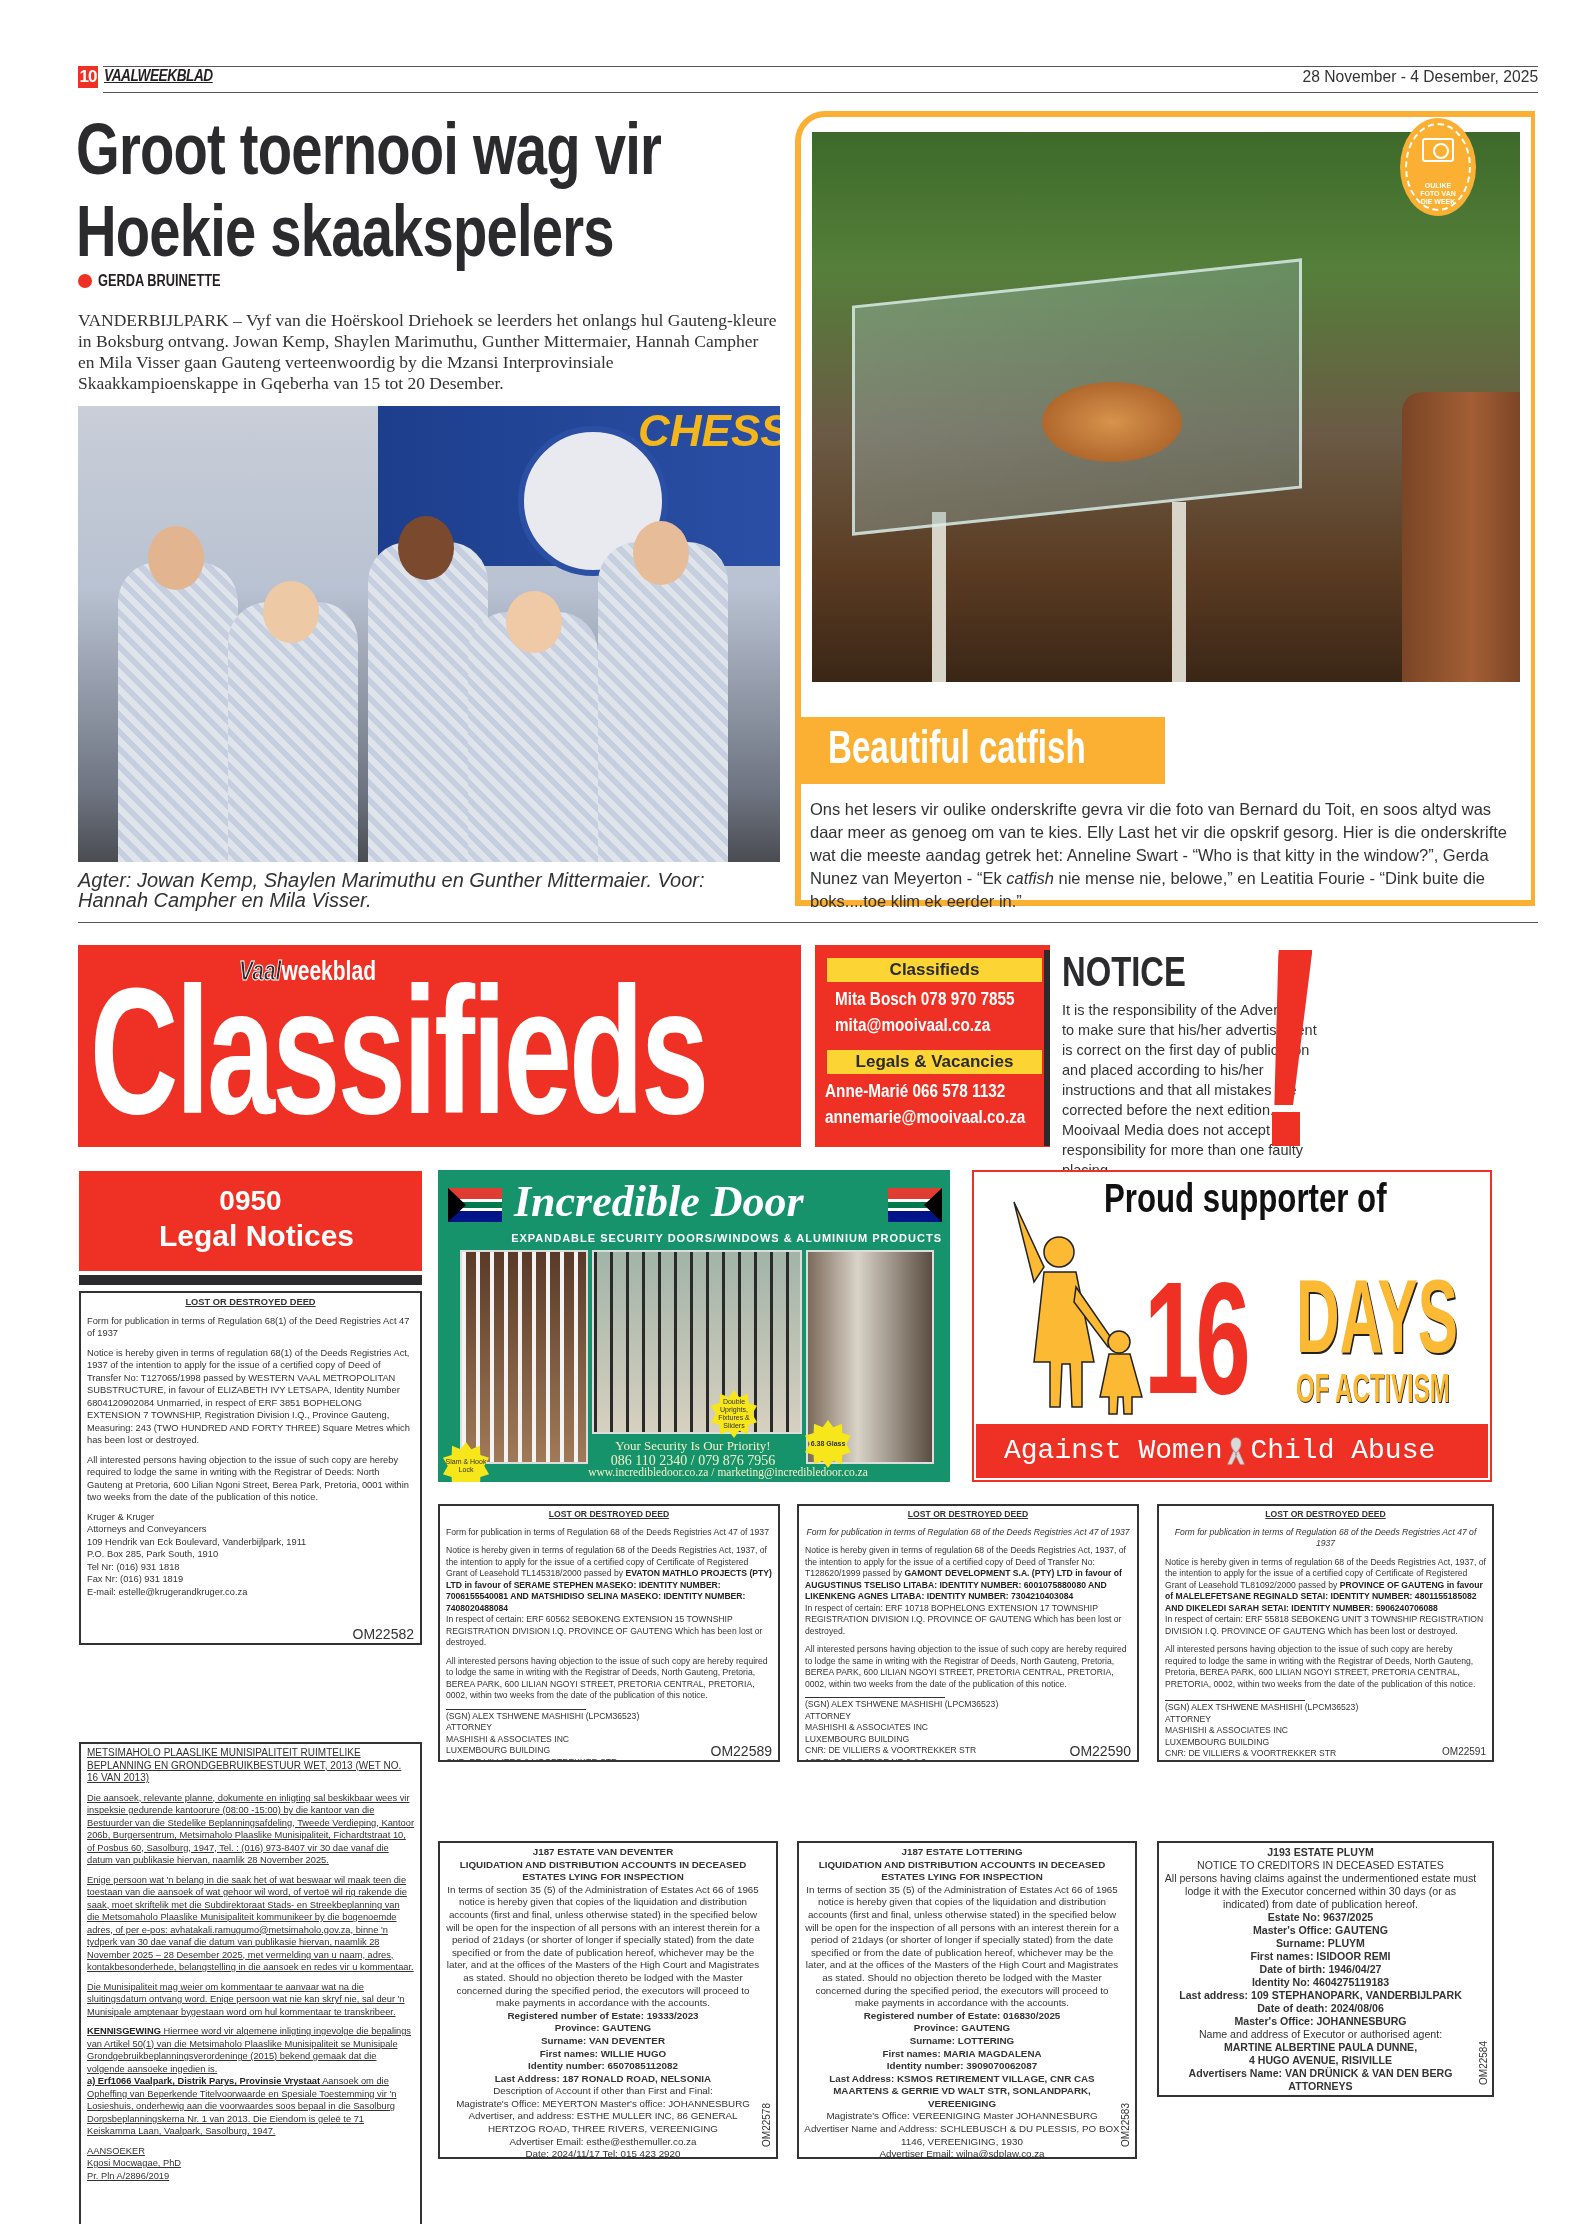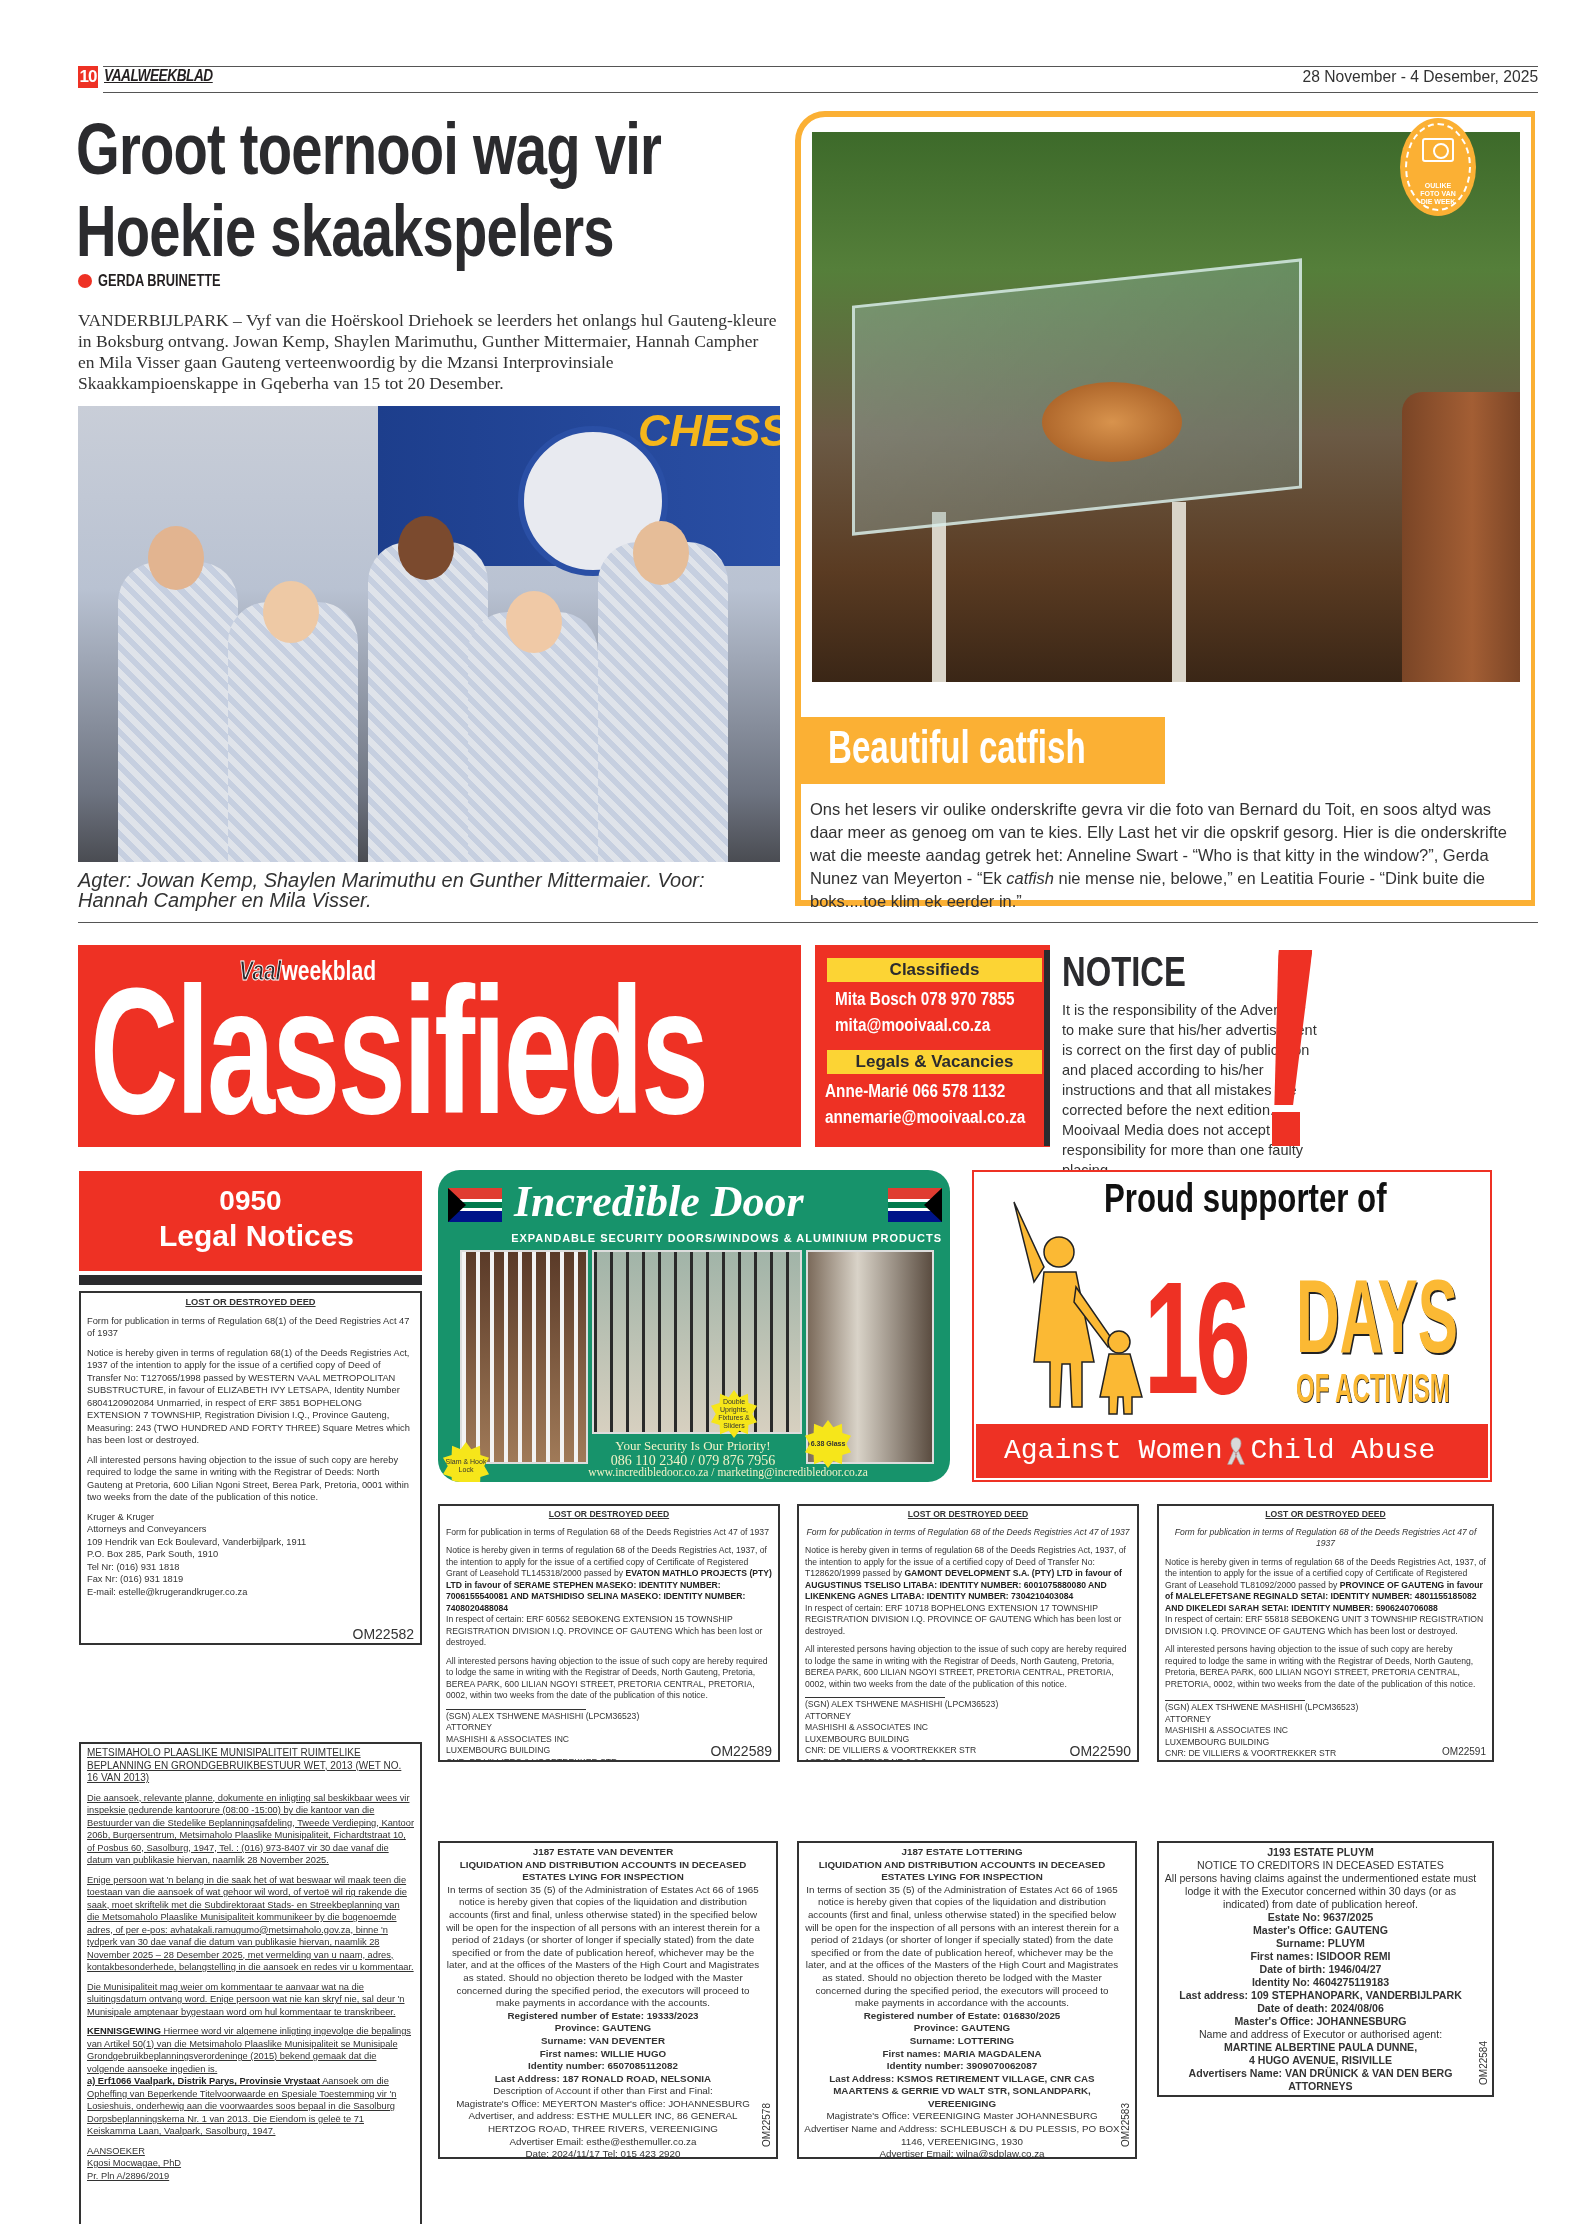--- a/index.html
+++ b/index.html
@@ -74,21 +74,21 @@
   .box .ref { position: absolute; right: 6px; bottom: 3px; font-size: 14px; color: #333; }
   .box .vref { position: absolute; right: 2px; bottom: 10px; font-size: 10px; writing-mode: vertical-rl; transform: rotate(180deg); }
   .box b { color: #222; }
   .box .c { text-align: center; }
   .box.big { font-size: 9.3px; line-height: 12.5px; }
   .box.est { text-align: center; font-size: 9.8px; line-height: 12.6px; padding: 3px 14px 14px 4px; }
   .box.est .bh { font-weight: bold; }
   .box.est .bb { font-weight: bold; }
 
   
-  .door-ad { left: 438px; top: 1170px; width: 512px; height: 312px; background: #17936b; overflow: hidden; border-radius: 22px; }
+  .door-ad { left: 438px; top: 1170px; width: 512px; height: 312px; background: #17936b; overflow: hidden; }
   .door-title { position: absolute; left: 76px; top: 6px; font-family: "Liberation Serif", serif; font-style: italic; font-weight: bold; font-size: 44px; color: #fff; white-space: nowrap; }
   .door-sub { position: absolute; left: 8px; top: 62px; width: 496px; text-align: right; font-size: 11px; font-weight: bold; color: #fff; letter-spacing: 1px; }
   .flag { position: absolute; top: 18px; width: 54px; height: 34px; background: linear-gradient(180deg, #e03c31 0 33%, #fff 33% 40%, #007a4d 40% 60%, #fff 60% 67%, #001489 67% 100%); }
   .flag::before { content: ""; position: absolute; left: 0; top: 0; border-left: 18px solid #000; border-top: 17px solid transparent; border-bottom: 17px solid transparent; }
   .door-pic { position: absolute; top: 80px; border: 2px solid #ddd; }
   .door-grille { background: repeating-linear-gradient(90deg, #2a2a2a 0 3px, transparent 3px 16px), linear-gradient(180deg, #a1b4a8, #d7d0c0); }
   .door-grille-w { background: repeating-linear-gradient(90deg, #f3f3f3 0 4px, transparent 4px 14px), linear-gradient(180deg, #5a3a28, #a07a58); }
   .starburst { position: absolute; width: 48px; height: 48px; background: #f6e61a; clip-path: polygon(50% 0,61% 15%,79% 8%,80% 27%,98% 33%,88% 50%,98% 67%,80% 73%,79% 92%,61% 85%,50% 100%,39% 85%,21% 92%,20% 73%,2% 67%,12% 50%,2% 33%,20% 27%,21% 8%,39% 15%); font-size: 7px; color: #333; display: flex; align-items: center; justify-content: center; text-align: center; line-height: 8px; }
   .door-tag { position: absolute; left: 150px; top: 268px; width: 210px; text-align: center; font-family: "Liberation Serif", serif; color: #f3f3c8; font-size: 13px; line-height: 15px; }
   .door-contact { position: absolute; left: 70px; top: 296px; width: 440px; text-align: center; font-family: "Liberation Serif", serif; color: #f3f3c8; font-size: 11.5px; }

